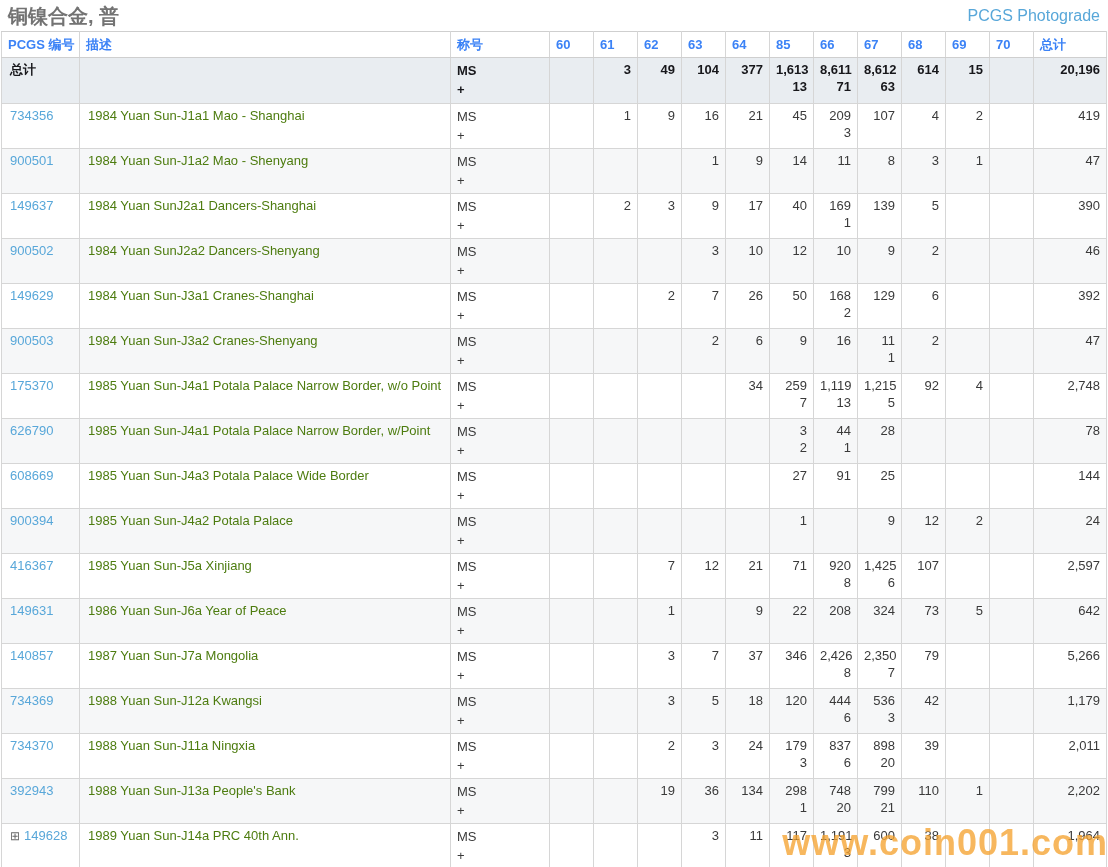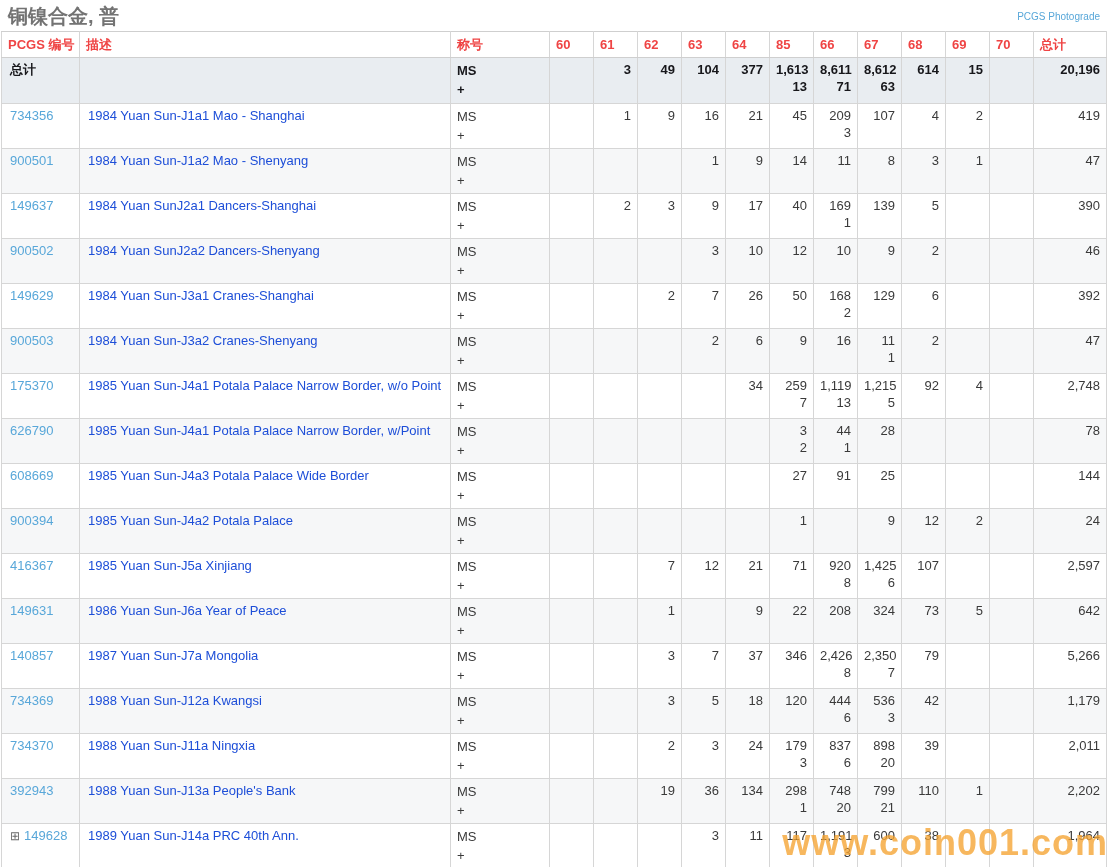--- a/index.html
+++ b/index.html
@@ -13,54 +13,54 @@
   html,body{margin:0;padding:0;}
   body{
     width:1108px;height:867px;overflow:hidden;position:relative;
     background:#fff;font-family:"Liberation Sans",sans-serif;color:#3a3a3a;
   }
   .topbar{
     display:flex;justify-content:space-between;align-items:center;
     padding:6px 8px 5px 8px;height:31px;
   }
   .title{font-weight:bold;font-size:20px;color:#737373;text-align:center;}
-  .photograde{font-size:10px;color:var(--link);text-decoration:none;cursor:pointer;margin-left:39px;}
+  .photograde{font-size:16px;color:var(--link);text-decoration:none;cursor:pointer;margin-left:39px;}
   table{
     border-collapse:collapse;table-layout:fixed;width:1105px;margin-left:1px;
   }
   col.c-pcgs{width:78px;}
   col.c-desc{width:371px;}
   col.c-desig{width:99px;}
   col.c-grade{width:44px;}
   col.c-total{width:73px;}
   th,td{
     border:1px solid var(--border);
     vertical-align:top;
     padding:3px 6px;
     font-size:13px;line-height:17px;
     overflow:hidden;white-space:nowrap;
   }
   thead tr{height:25px;}
   thead th{
-    font-weight:bold;color:#ef4444;text-align:left;padding:4px 6px;
+    font-weight:bold;color:#3b82f6;text-align:left;padding:4px 6px;
     border-top:1px solid #cfcfcf;border-bottom:1px solid #cfcfcf;
   }
   thead th.num{text-align:left;}
   .num{text-align:right;}
   tr.totals{height:46px;}
   tr.totals td{background:var(--totals-bg);font-weight:bold;color:#17171b;}
   tbody tr.datarow{height:45px;}
   tbody tr.stripe td{background:var(--stripe-bg);}
   td.pcgs-cell{padding-left:8px;}
   a.pcgs-link{color:var(--link);text-decoration:none;cursor:pointer;}
   .expand-icon{
     display:inline-block;color:#6a6a6a;font-size:12px;margin-right:4px;
     cursor:pointer;
   }
-  td.desc-cell{padding-left:8px;color:#1d4ed8;}
+  td.desc-cell{padding-left:8px;color:#4d7c0f;}
   td.desig-cell div{line-height:19px;}
   td .l2{line-height:18px;}
   .watermark{
     position:absolute;top:822px;right:0px;
     font-size:36px;font-weight:bold;letter-spacing:1px;
     color:var(--watermark);opacity:.78;white-space:nowrap;
     pointer-events:none;
   }
 </style>
 </head>

